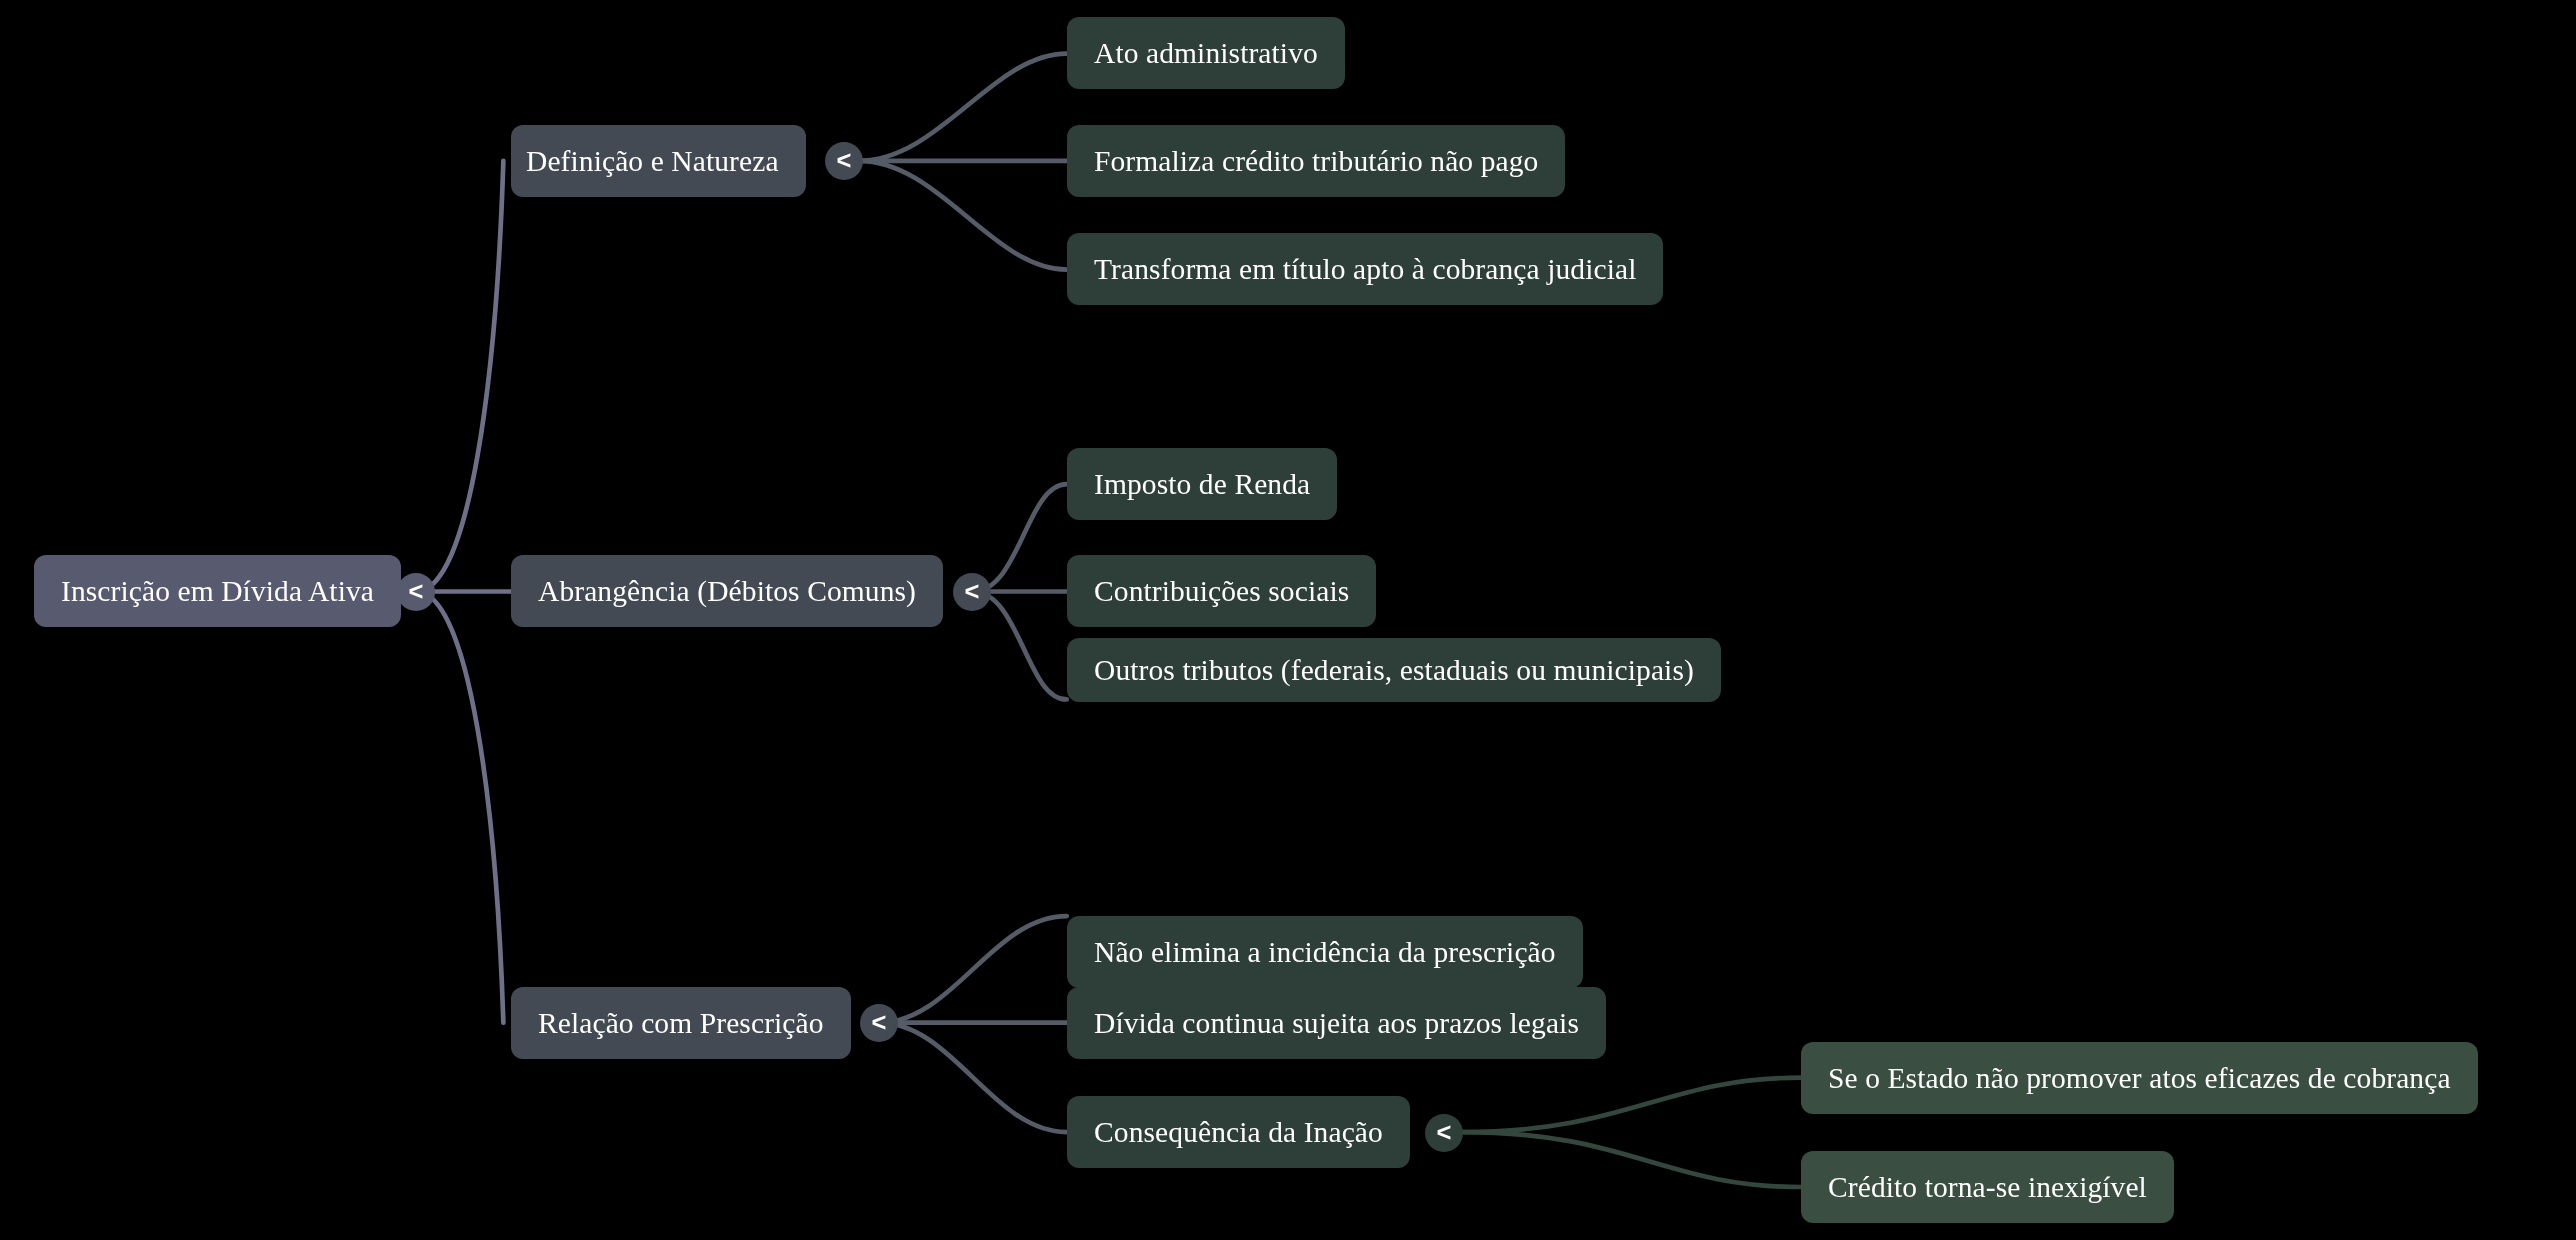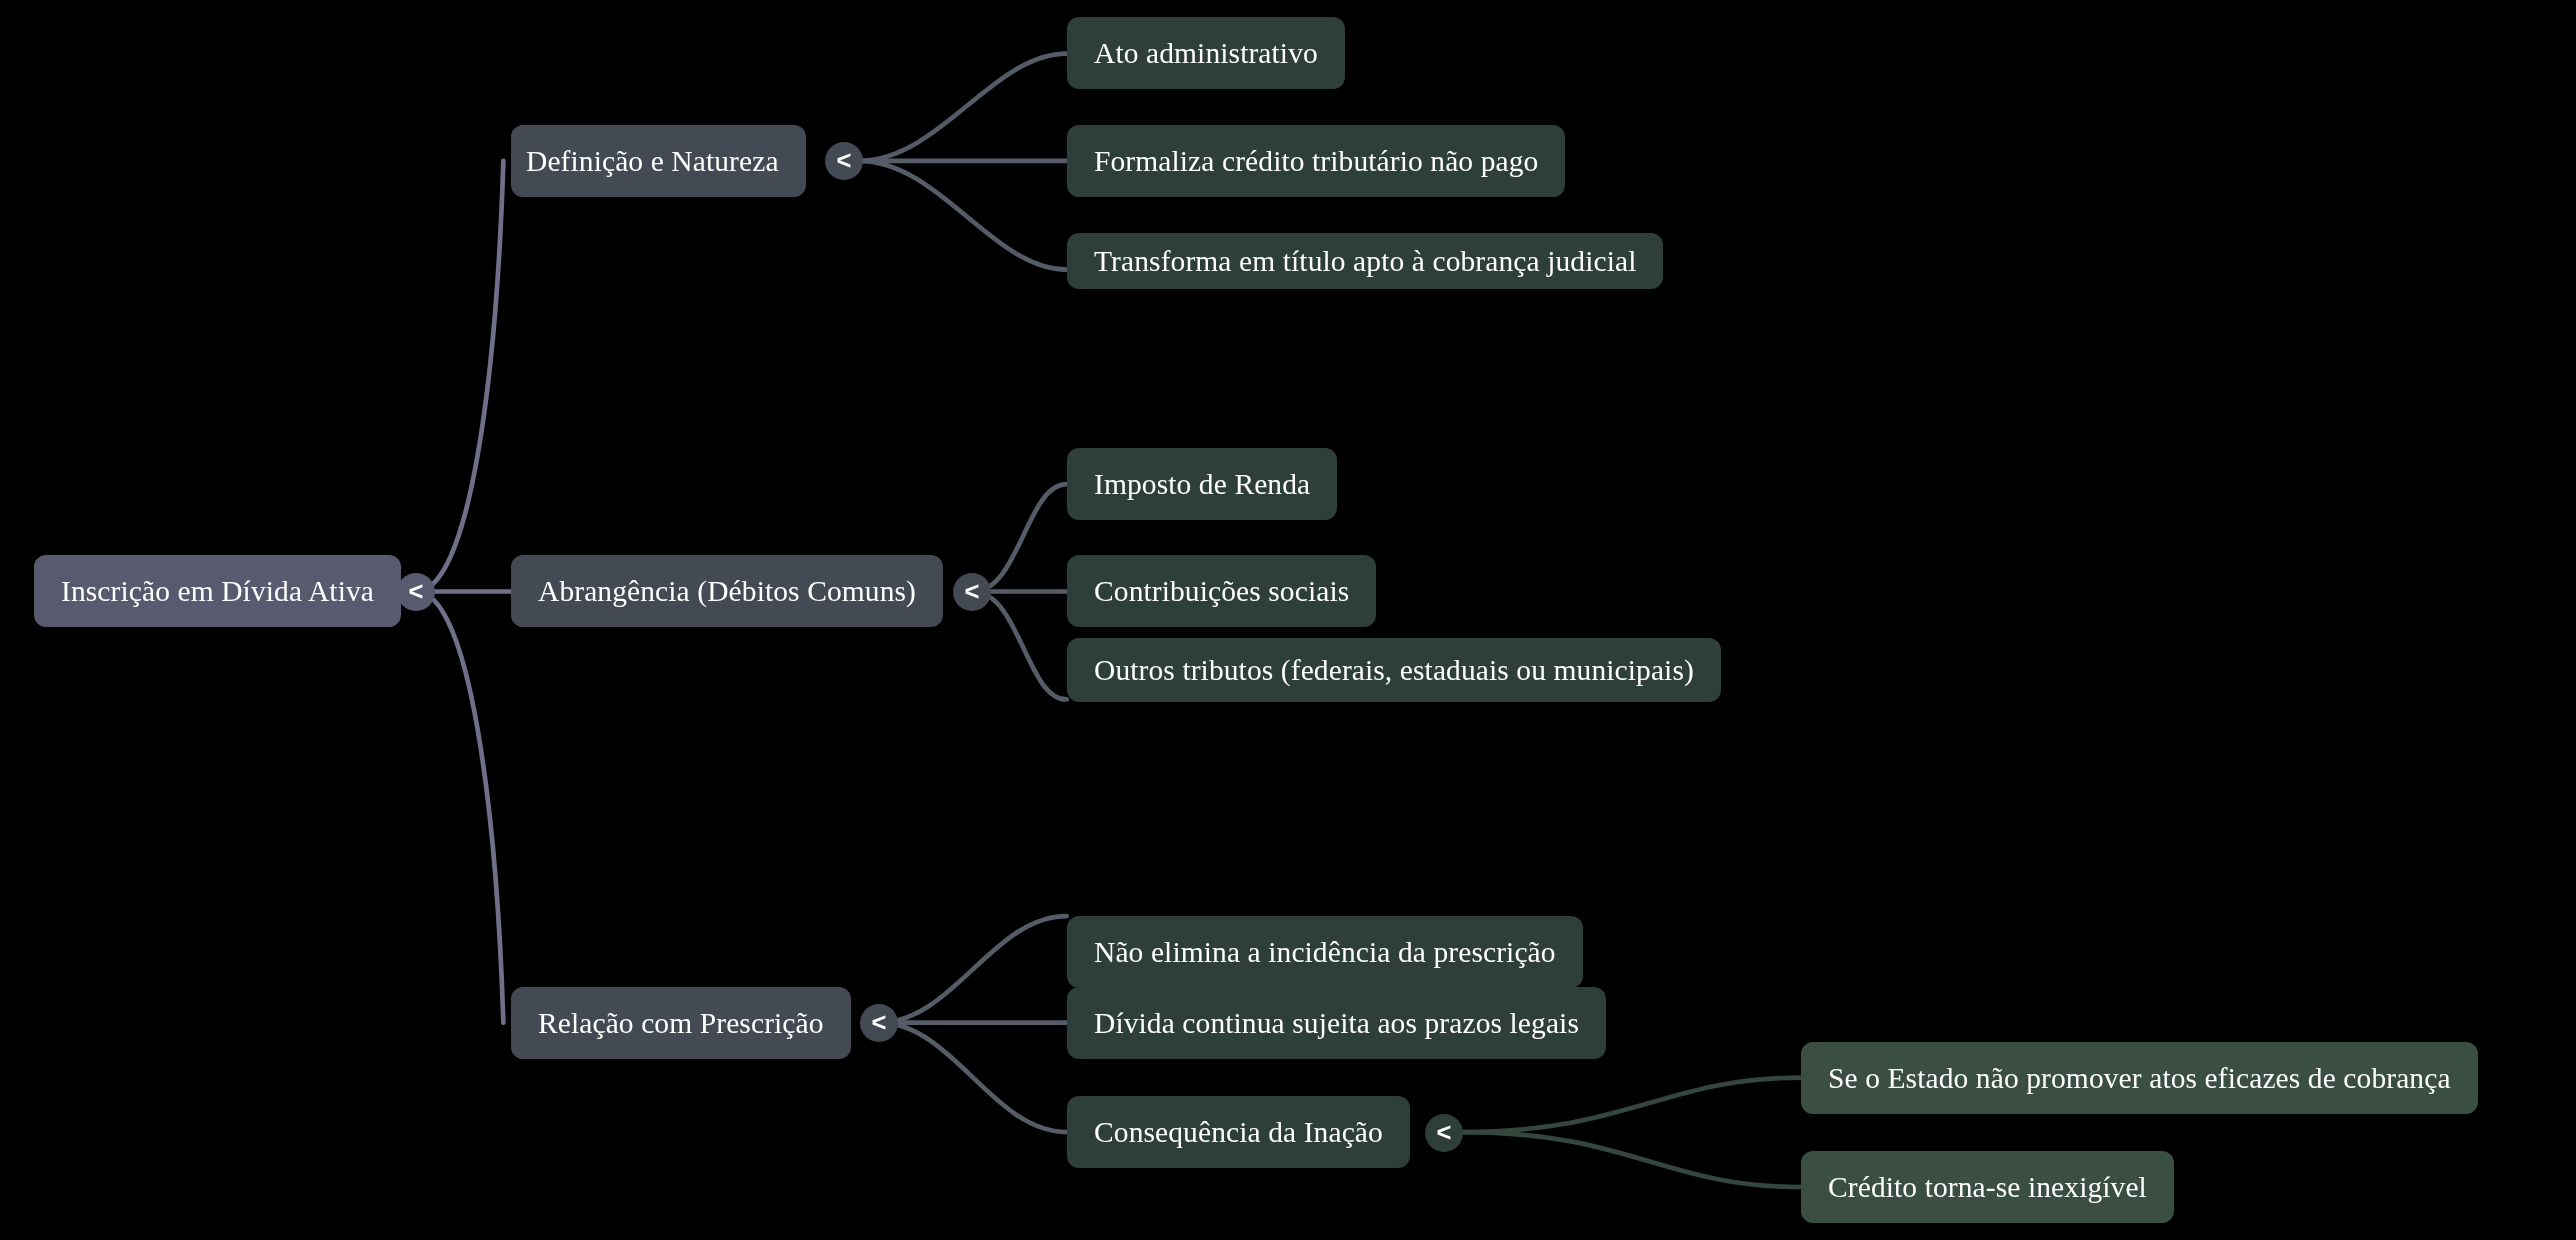--- a/index.html
+++ b/index.html
@@ -115,21 +115,21 @@
   <div class="toggle toggle-l1" style="left:825px; top:142px;">
     <span>&lt;</span>
   </div>
 
   <div class="node node-l2" style="left:1067px; top:17.4px; height:72px;">
     <span>Ato administrativo</span>
   </div>
   <div class="node node-l2" style="left:1067px; top:125px; height:72px;">
     <span>Formaliza crédito tributário não pago</span>
   </div>
-  <div class="node node-l2" style="left:1067px; top:233px; height:56px;">
+  <div class="node node-l2" style="left:1067px; top:233px; height:72px;">
     <span>Transforma em título apto à cobrança judicial</span>
   </div>
 
   <div class="node node-l1" style="left:511px; top:555px; height:72px;">
     <span>Abrangência (Débitos Comuns)</span>
   </div>
   <div class="toggle toggle-l1" style="left:953px; top:573px;">
     <span>&lt;</span>
   </div>
 

